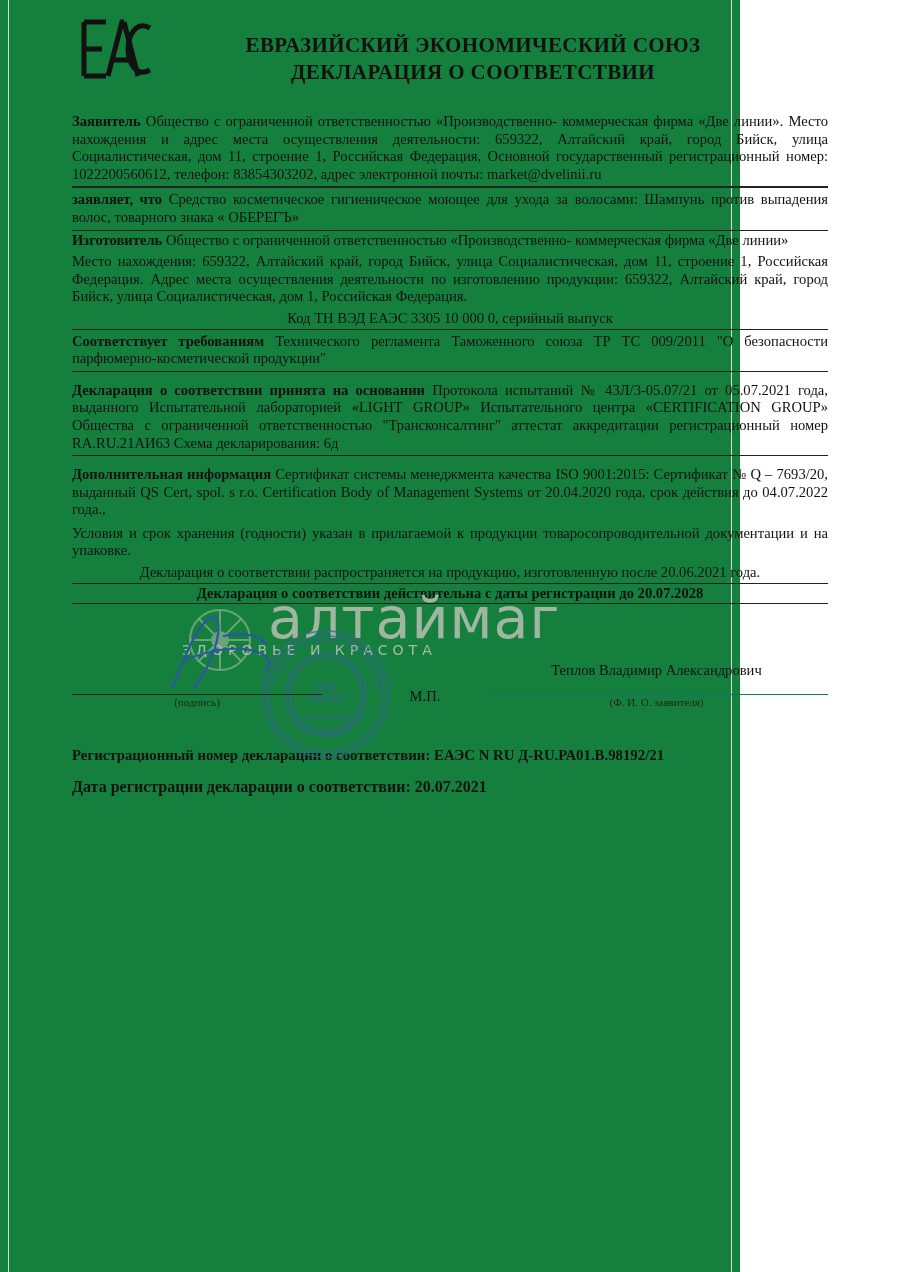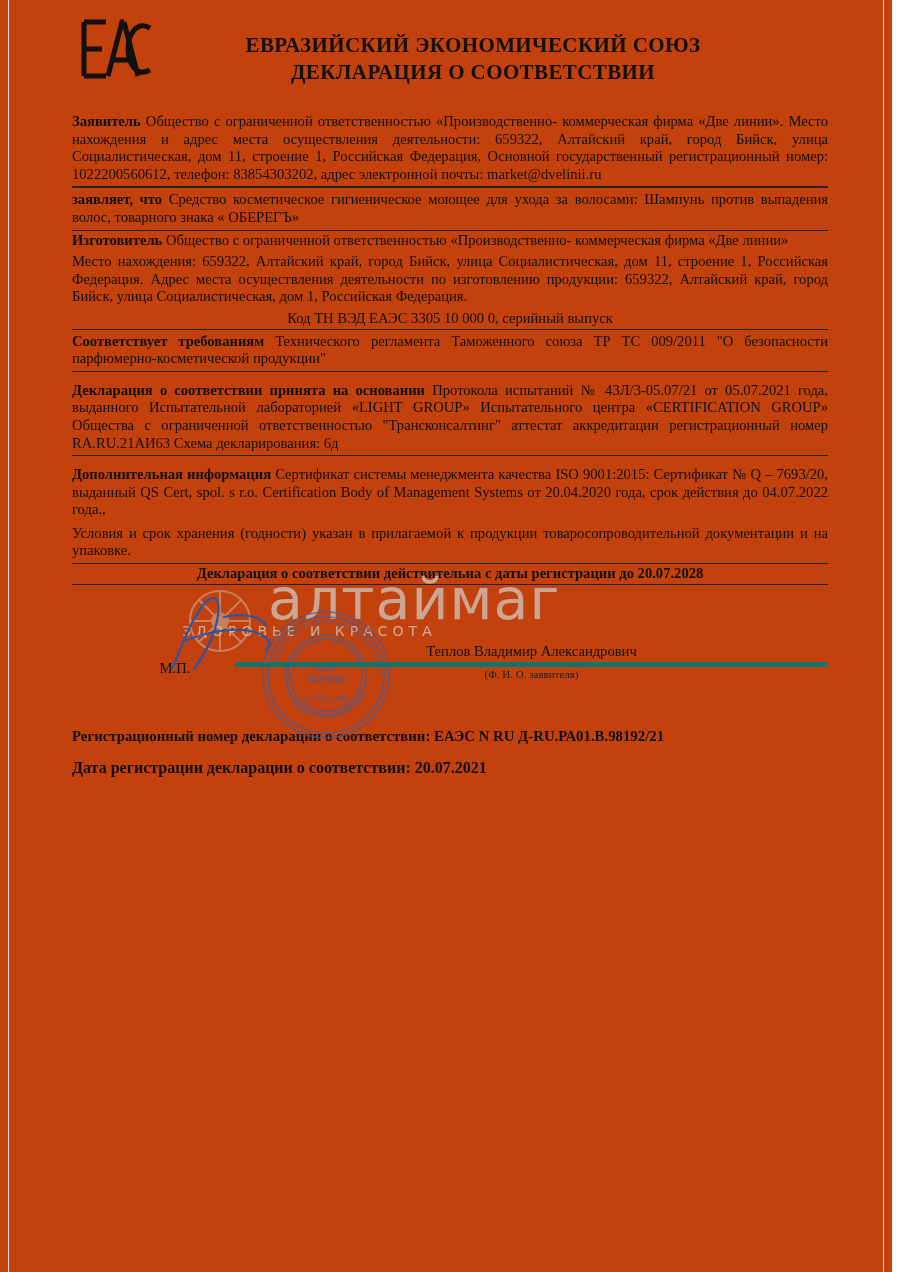--- a/index.html
+++ b/index.html
@@ -12,23 +12,23 @@
     height: 1272px;
     position: relative;
     font-family: "Liberation Serif", serif;
     color: #111111;
     overflow: hidden;
   }
 
   .page {
     position: absolute;
     left: 0; top: 0;
-    width: 892px;
+    width: 740px;
     height: 1272px;
-    background: #c2410c;
+    background: #15803d;
   }
 
   
   .edge-left, .edge-right {
     position: absolute;
     top: 0;
     width: 1px;
     height: 1272px;
     background: #d8d8d8;
   }
@@ -124,22 +124,22 @@
     text-align: center;
     font-size: 14.6px;
     padding-bottom: 3px;
     margin-left: 43px;
   }
   .sig-right {
     flex: 1 1 auto;
     text-align: center;
   }
   .sig-right .name {
-    border-bottom: 5px solid #0f766e;
-    padding-bottom: 2px;
+    border-bottom: 1px solid #0f766e;
+    padding-bottom: 15px;
   }
 
   
   .scribble {
     position: absolute;
     left: 90px;
     top: 0px;
     width: 170px;
     height: 86px;
     pointer-events: none;
@@ -240,20 +240,21 @@
 
     <div class="gap-sm"></div>
 
     <div class="block"><span class="b">Декларация о соответствии принята на основании</span><span> Протокола испытаний № 43Л/3-05.07/21 от 05.07.2021 года, выданного Испытательной лабораторией «LIGHT GROUP» Испытательного центра «CERTIFICATION GROUP» Общества с ограниченной ответственностью "Трансконсалтинг" аттестат аккредитации регистрационный номер RA.RU.21АИ63 Схема декларирования: 6д</span></div>
     <div class="hr"></div>
 
     <div class="gap-sm"></div>
 
     <div class="block"><span class="b">Дополнительная информация</span><span> Сертификат системы менеджмента качества ISO 9001:2015: Сертификат № Q – 7693/20, выданный QS Cert, spol. s r.o. Certification Body of Management Systems от 20.04.2020 года, срок действия до 04.07.2022 года.,</span></div>
     <div class="block">Условия и срок хранения (годности) указан в прилагаемой к продукции товаросопроводительной документации и на упаковке.</div>
+    <div class="block noj tight">Декларация о соответствии распространяется на продукцию, изготовленную после 20.06.2021 года.</div>
     <div class="hr"></div>
 
     <div class="block noj tight"><span class="b">Декларация о соответствии действительна с даты регистрации до </span><span class="b">20.07.2028</span></div>
     <div class="hr"></div>
 
     <div class="sig-area">
 
       <div class="watermark" style="left:110px; top:-22px;">
         <svg class="wm-mark" width="96" height="96" viewBox="0 0 96 96">
           <g stroke="#cfc9c1" stroke-width="2" fill="none" opacity=".85">
@@ -290,20 +291,24 @@
 
       <svg class="scribble" viewBox="0 0 170 86">
         <g fill="none" stroke="#2b55a6" stroke-width="2.2" stroke-linecap="round">
           <path d="M10 78 C22 50, 34 16, 48 8 C60 2, 58 26, 50 46 C44 62, 36 72, 32 78"></path>
           <path d="M22 50 C44 42, 66 36, 88 40 C104 43, 112 52, 104 60"></path>
           <path d="M62 26 C78 22, 96 24, 104 34"></path>
         </g>
       </svg>
 
       <div class="sig-row">
+        <div class="sig-left">
+          <div class="sig-line"></div>
+          <div class="sig-caption">(подпись)</div>
+        </div>
         <div class="mp">М.П.</div>
         <div class="sig-right">
           <div class="name">Теплов Владимир Александрович</div>
           <div class="sig-caption">(Ф. И. О. заявителя)</div>
         </div>
       </div>
     </div>
 
     <div class="reg-line"><span class="b">Регистрационный номер декларации о соответствии:</span><span class="b"> ЕАЭС N RU Д-RU.РА01.В.98192/21</span></div>
 

